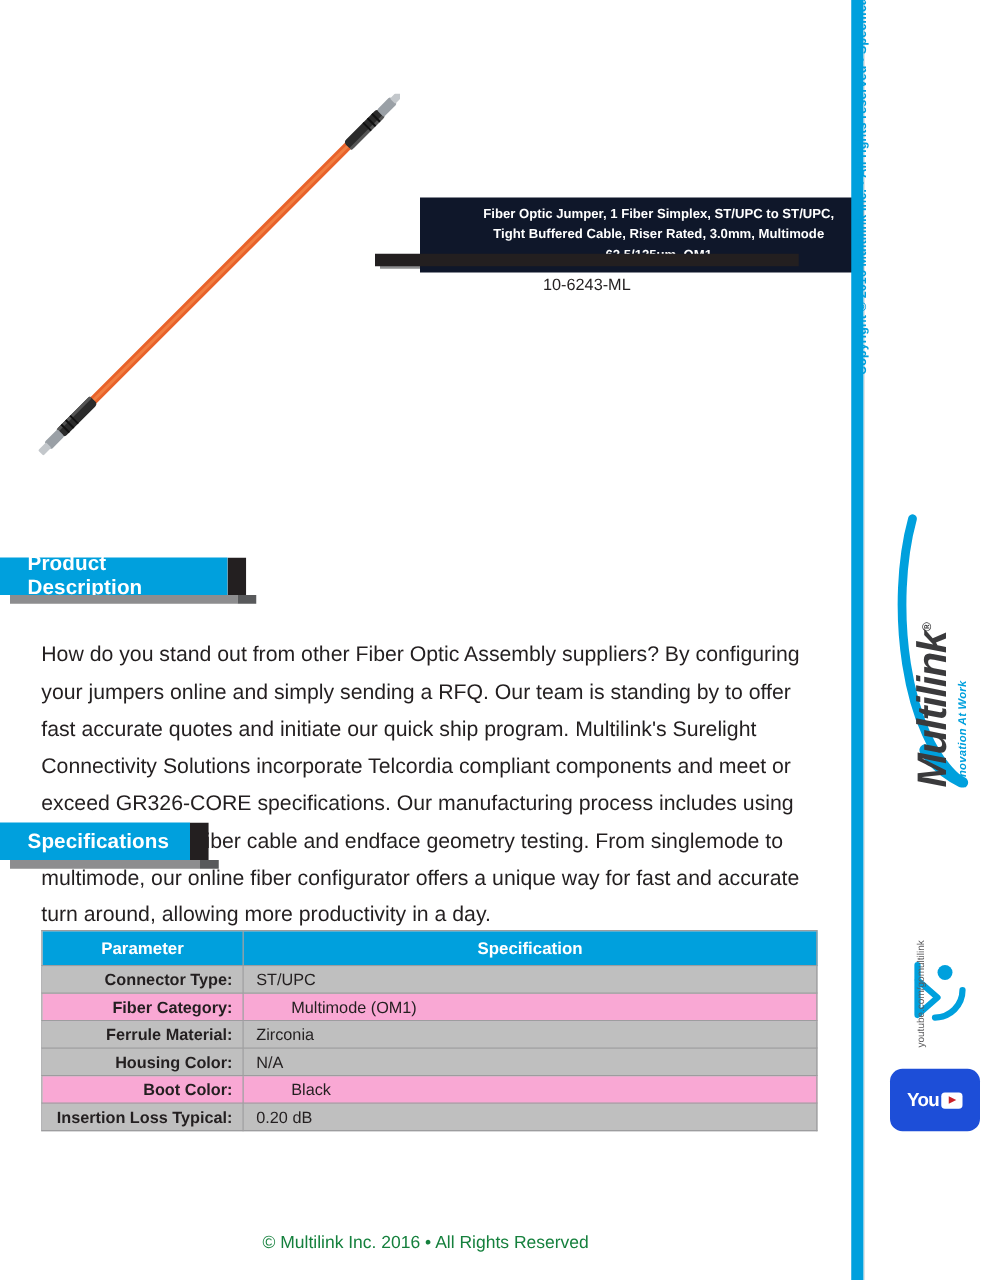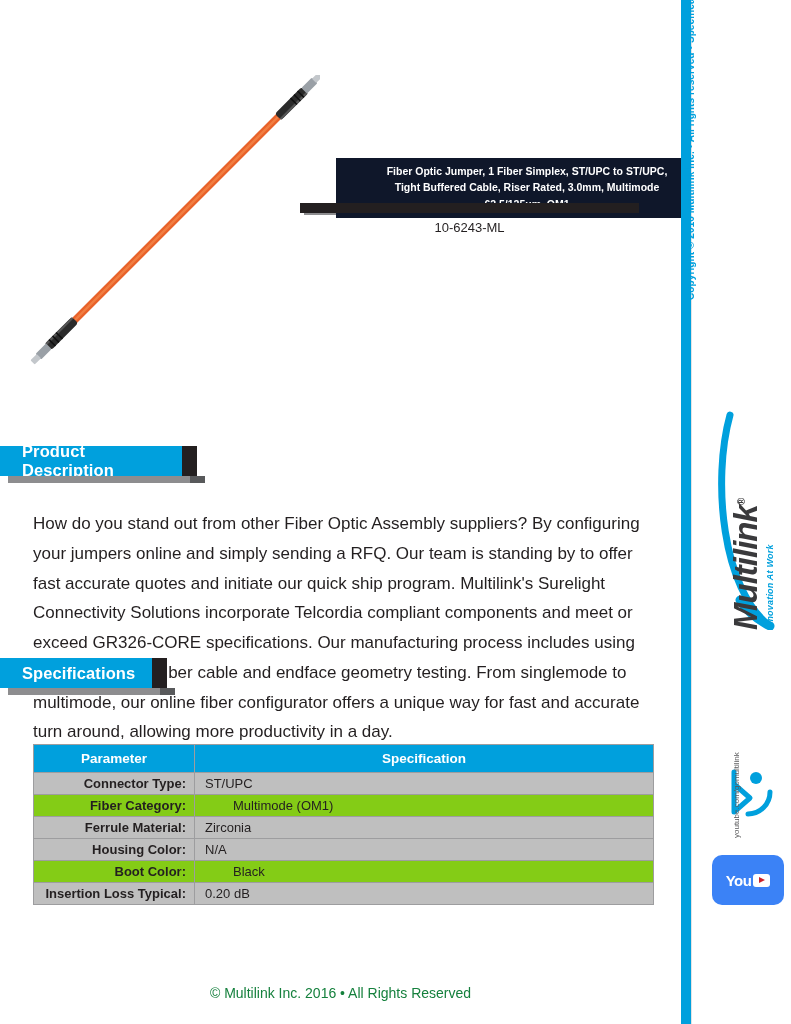--- a/index.html
+++ b/index.html
@@ -105,21 +105,21 @@
     top: 764px;
     width: 56px;
     height: 56px;
   }
   .yt {
     position: absolute;
     left: 20px;
     top: 855px;
     width: 72px;
     height: 50px;
-    background: #3b82f6;
+    background: #1d4ed8;
     border-radius: 10px;
     display: flex;
     align-items: center;
     justify-content: center;
   }
   .yt-text {
     color: #ffffff;
     font-size: 15px;
     font-weight: bold;
     letter-spacing: -0.5px;
@@ -292,21 +292,21 @@
     padding: 3px 8px;
     border: 1px solid #9d9d9f;
     white-space: nowrap;
   }
   table.spec td.v {
     padding: 3px 8px;
     border: 1px solid #9d9d9f;
     text-align: left;
   }
   table.spec tr.odd td { background: #bfbfbf; padding-left: 10px; }
-  table.spec tr.even td { background: #84cc16; padding-left: 38px; }
+  table.spec tr.even td { background: #f9a8d4; padding-left: 38px; }
 
   .footer {
     position: absolute;
     left: 0;
     top: 985px;
     width: 681px;
     text-align: center;
     font-size: 14px;
     color: #15803d;
   }

